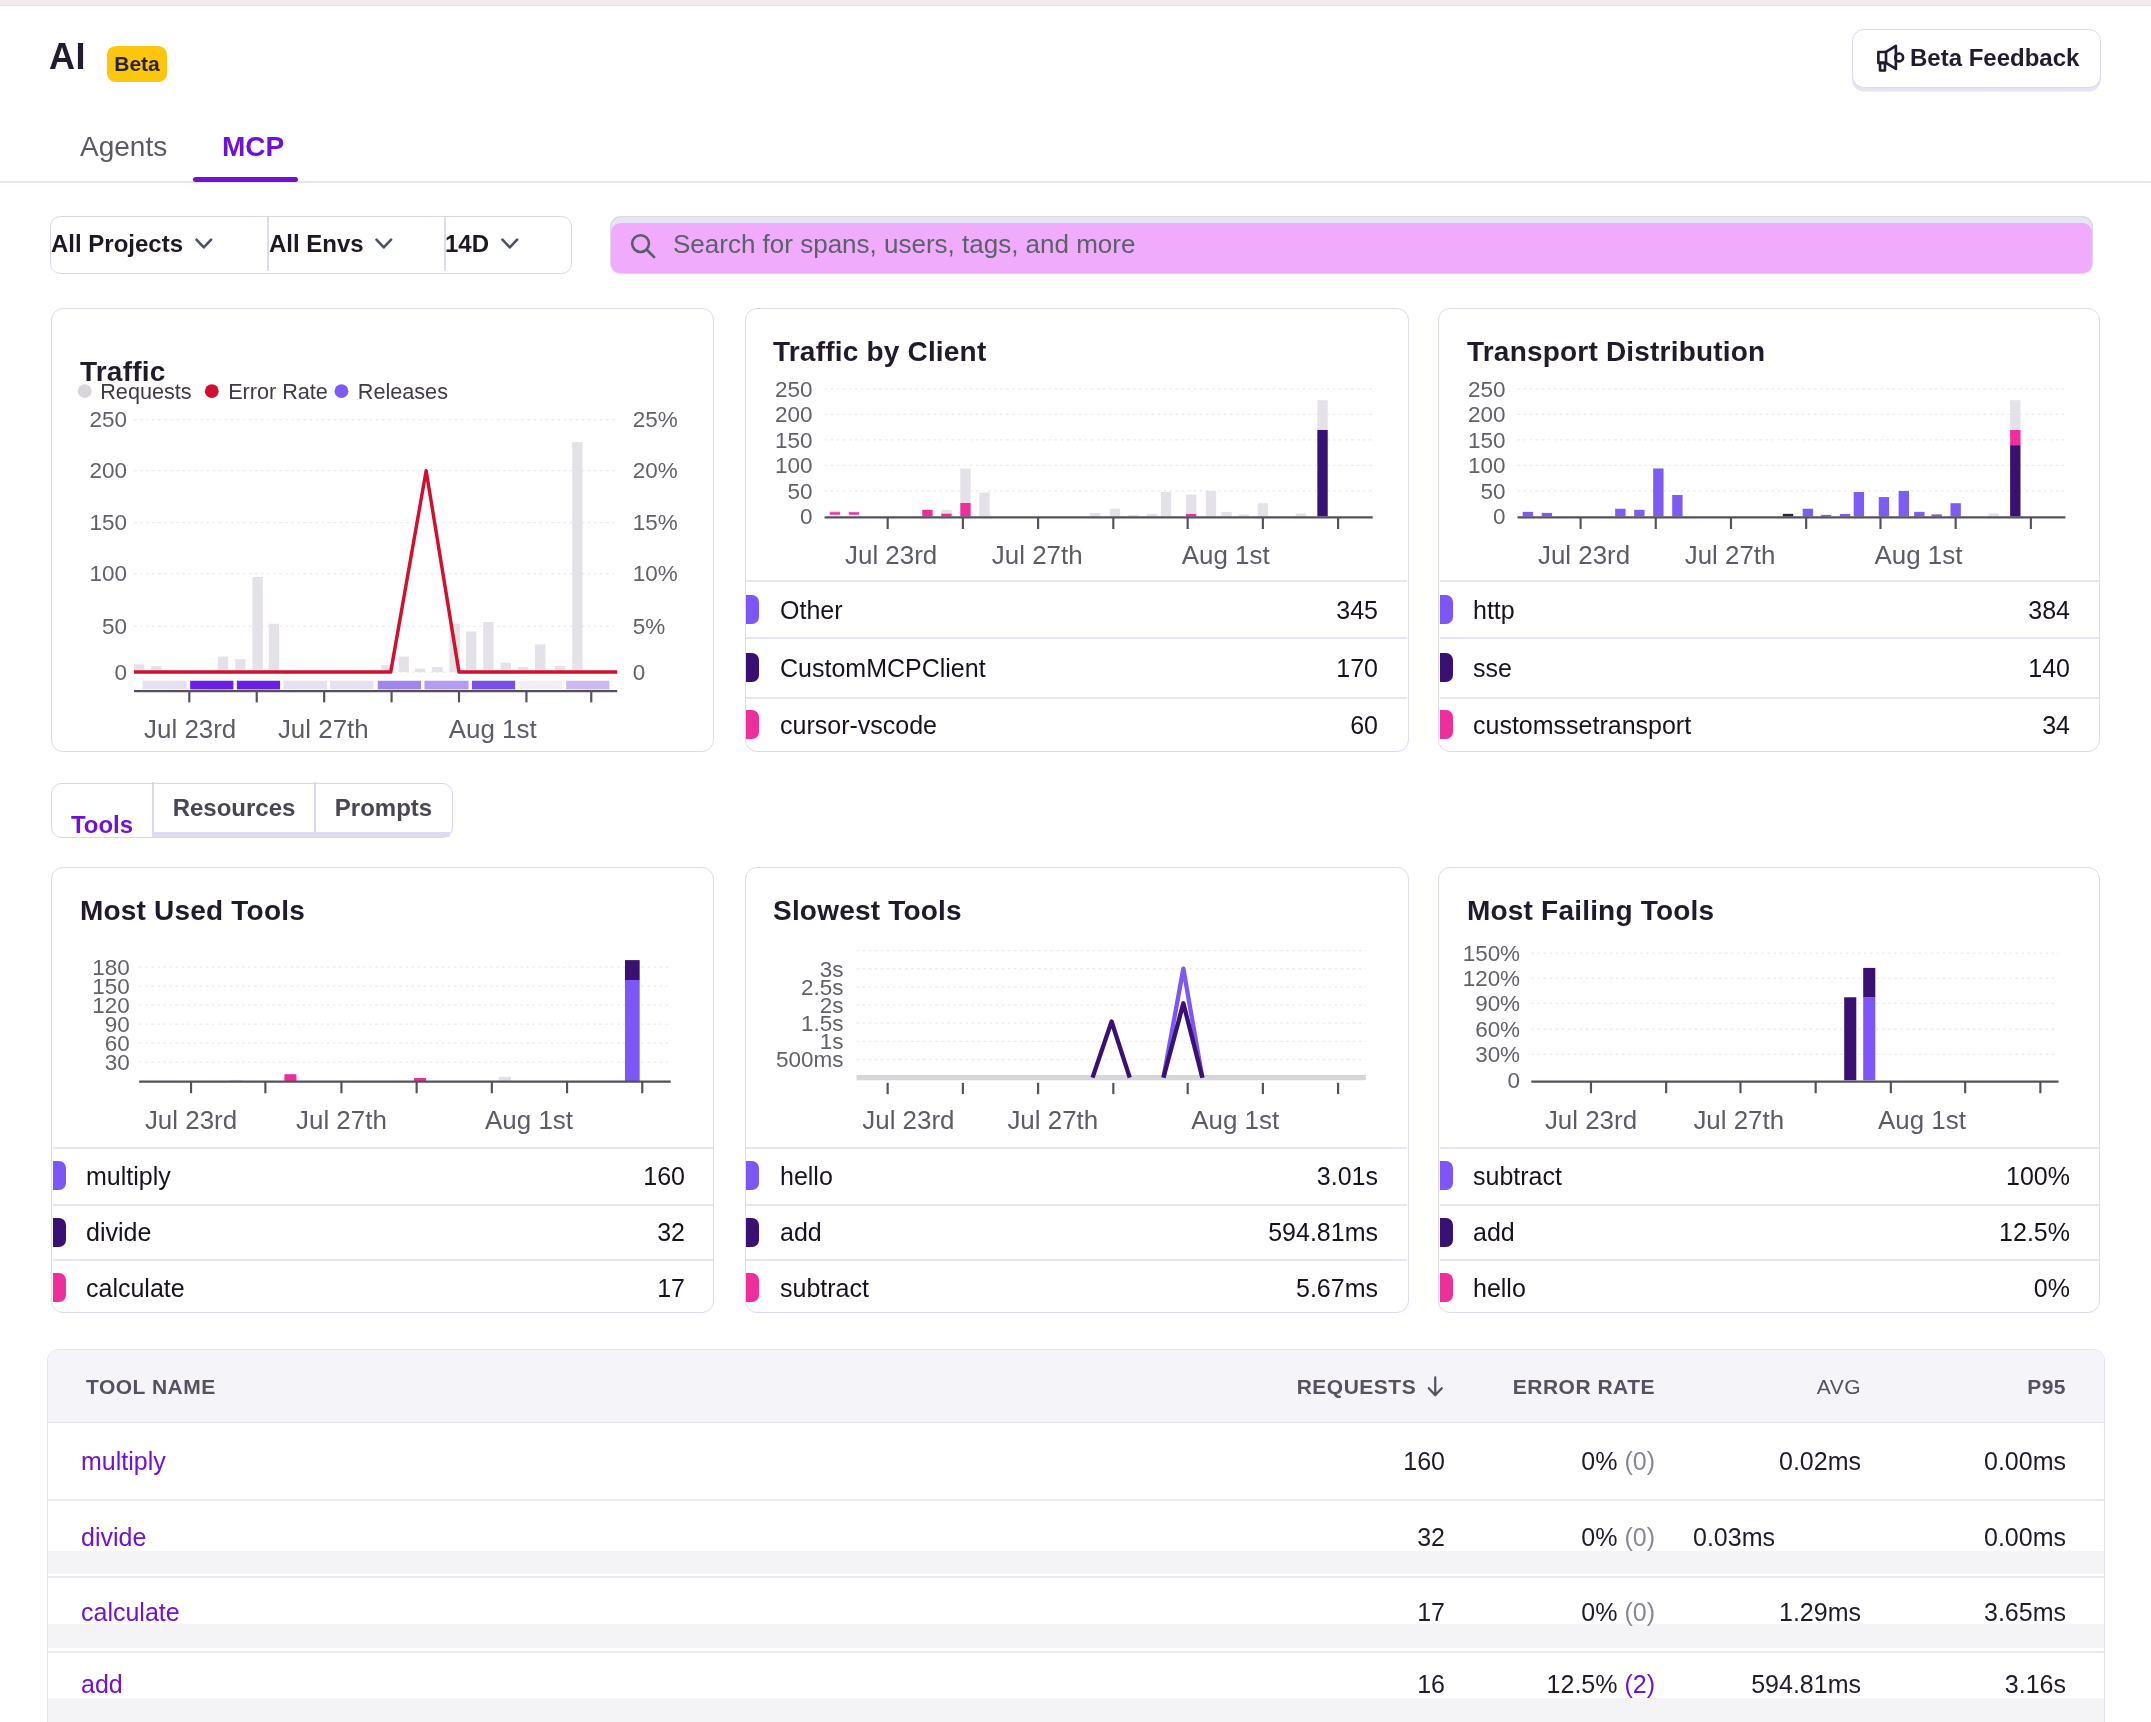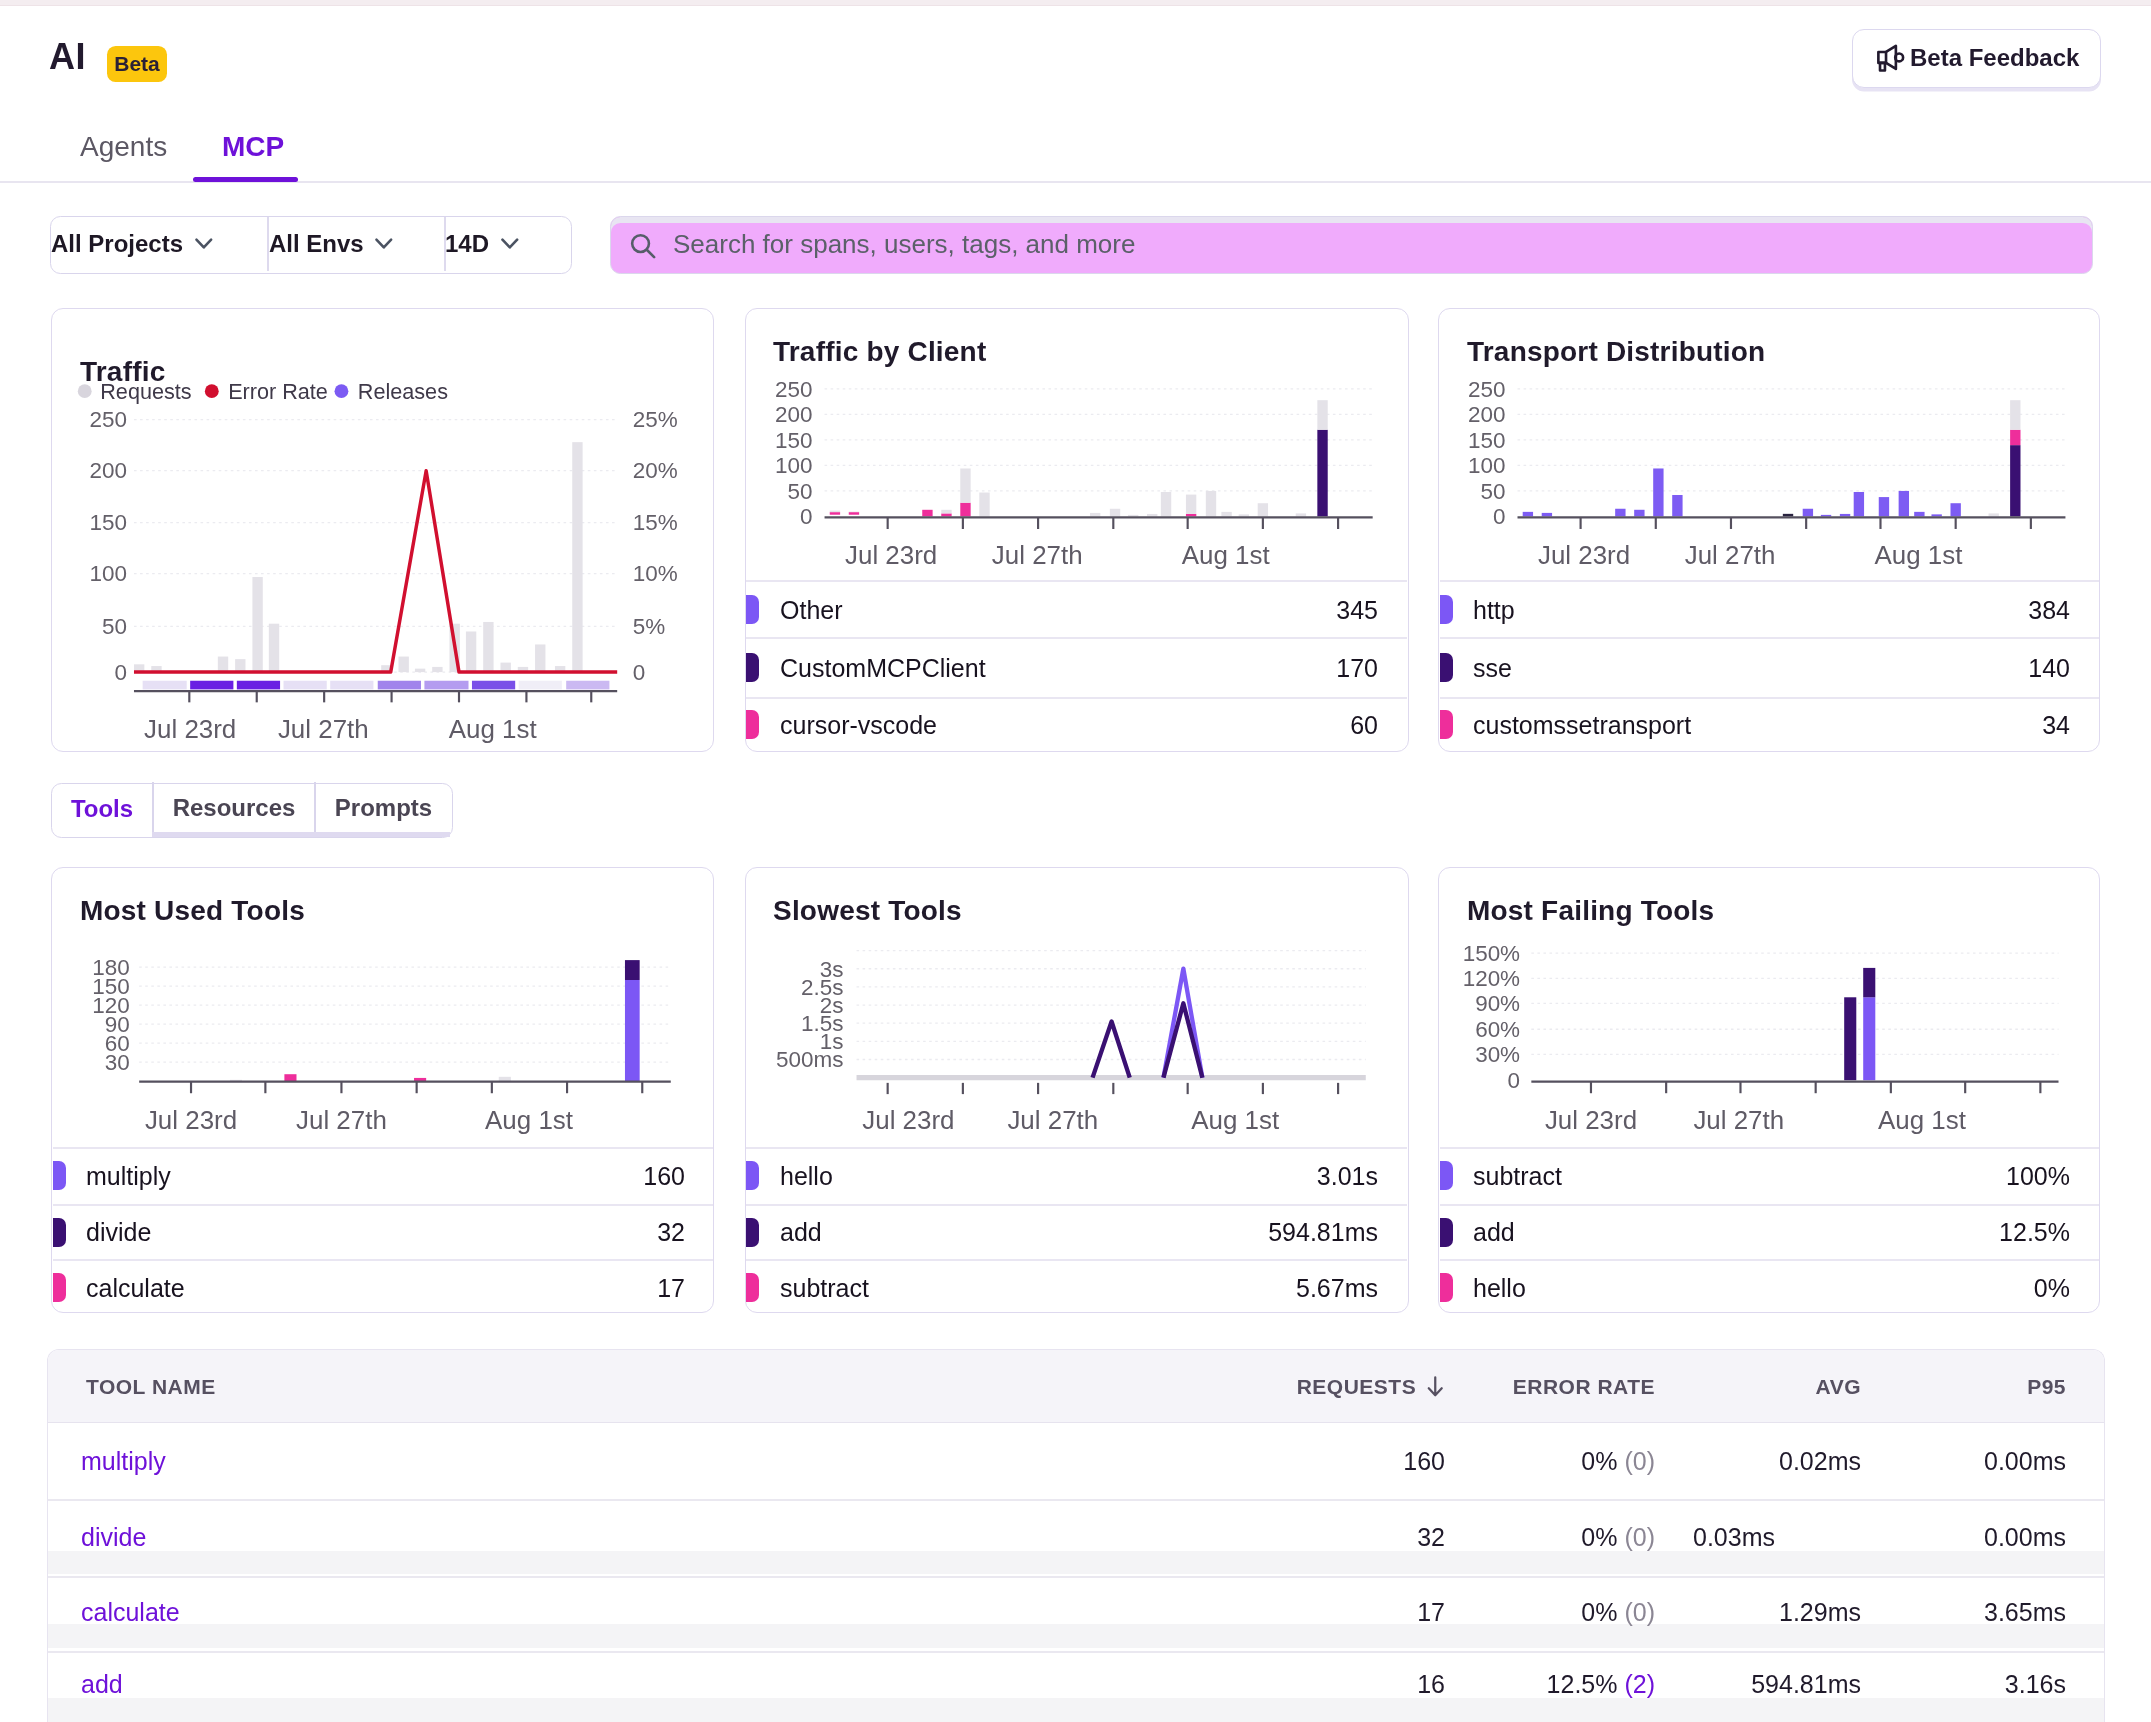--- a/index.html
+++ b/index.html
@@ -279,21 +279,21 @@
 <div class="chip" style="left:1440px;top:653px;background:#3a1072"></div>
 <div class="lname" style="left:1473px;top:654px">sse</div>
 <div class="lval r" style="left:1842px;top:654px;width:228px">140</div>
 <div class="chip" style="left:1440px;top:710px;background:#ee2e9b"></div>
 <div class="lname" style="left:1473px;top:711px">customssetransport</div>
 <div class="lval r" style="left:1842px;top:711px;width:228px">34</div>
 <div class="abs" style="left:51px;top:783px;width:402px;height:55px;background:#fff;border:1.7px solid #d9d5ec;border-radius:10.4px">
   <div class="abs" style="left:100px;top:-1.7px;width:1.7px;height:55px;background:#d9d5ec"></div>
   <div class="abs" style="left:262px;top:-1.7px;width:1.7px;height:55px;background:#d9d5ec"></div>
   <div class="abs" style="left:100px;bottom:0;width:298px;height:5.2px;background:#dfdaf0"></div>
-  <div class="abs" style="left:0;top:0;width:100px;height:50px;line-height:50px;text-align:center;font-size:24px;font-weight:bold;color:#6e11d9">Tools</div>
+  <div class="abs" style="left:0;top:16px;width:100px;height:50px;line-height:50px;text-align:center;font-size:24px;font-weight:bold;color:#6e11d9">Tools</div>
   <div class="abs" style="left:102px;top:0;width:160px;height:47px;line-height:47px;text-align:center;font-size:24px;font-weight:bold;color:#4a4553">Resources</div>
   <div class="abs" style="left:264px;top:0;width:135px;height:47px;line-height:47px;text-align:center;font-size:24px;font-weight:bold;color:#4a4553">Prompts</div>
 </div>
 <div class="card" style="left:51px;top:867px;width:663px;height:446px"></div>
 <div class="ctitle" style="left:80px;top:895px">Most Used Tools</div>
 <svg style="left:51px;top:934px" width="663" height="213" viewBox="0 0 767 246">
   <g stroke="#ebebf0" stroke-width="1.5" stroke-dasharray="3 4">
     <line x1="102" y1="38" x2="717" y2="38"></line>
       <line x1="102" y1="60" x2="717" y2="60"></line>
     <line x1="102" y1="82" x2="717" y2="82"></line>
@@ -443,21 +443,21 @@
 <div class="chip" style="left:1440px;top:1273px;background:#ee2e9b"></div>
 <div class="lname" style="left:1473px;top:1274px">hello</div>
 <div class="lval r" style="left:1842px;top:1274px;width:228px">0%</div>
 <div class="abs" style="left:47px;top:1349px;width:2058px;height:374px;border:1.7px solid #e7e4f0;border-bottom:none;border-radius:12px 12px 0 0;overflow:hidden;background:#fff">
   <div class="abs" style="left:0;top:0;width:2058px;height:73px;background:#f5f4f9;border-bottom:1.7px solid #e6e3ee"></div>
   <div class="abs th" style="left:38px;top:0;width:432px;height:73px;line-height:73px;font-size:21px;font-weight:bold;color:#565061;letter-spacing:0.5px">TOOL NAME</div>
   <div class="abs th r" style="left:1051px;top:0;width:346px;height:73px;line-height:73px;font-size:21px;font-weight:bold;color:#565061;letter-spacing:0.5px">REQUESTS <svg style="position:relative;top:6px;left:1.7px" width="22.5" height="26" viewBox="0 0 26 30" fill="none" stroke="#565061" stroke-width="2.6" stroke-linecap="round" stroke-linejoin="round">
         <path d="M13 4 v20 M5.5 16.5 L13 24.5 l7.5 -8"></path>
       </svg></div>
   <div class="abs th r" style="left:1261px;top:0;width:346px;height:73px;line-height:73px;font-size:21px;font-weight:bold;color:#565061;letter-spacing:0.5px">ERROR RATE</div>
-  <div class="abs th r" style="left:1467px;top:0;width:346px;height:73px;line-height:73px;font-size:21px;font-weight:bold;color:#565061;letter-spacing:0.5px">AVG</div>
+  <div class="abs th r" style="left:1467px;top:0;width:346px;height:73px;line-height:73px;font-size:21px;font-weight:normal;color:#565061;letter-spacing:0.5px">AVG</div>
   <div class="abs th r" style="left:1672px;top:0;width:346px;height:73px;line-height:73px;font-size:21px;font-weight:bold;color:#565061;letter-spacing:0.5px">P95</div>
   <div class="abs" style="left:0;top:201px;width:2058px;height:22.5px;background:#f4f4f6"></div>
   <div class="abs" style="left:0;top:274px;width:2058px;height:24px;background:#f4f4f6"></div>
   <div class="abs" style="left:0;top:348px;width:2058px;height:25px;background:#f4f4f6"></div>
   <div class="abs" style="left:0;top:149px;width:2058px;height:1.7px;background:#eae8f0"></div>
   <div class="abs" style="left:0;top:226px;width:2058px;height:1.7px;background:#eae8f0"></div>
   <div class="abs" style="left:0;top:301px;width:2058px;height:1.7px;background:#eae8f0"></div>
   <div class="abs tn" style="left:33px;top:94px">multiply</div>
   <div class="abs td r" style="left:1051px;top:94px;width:346px">160</div>
   <div class="abs td r" style="left:1261px;top:94px;width:346px">0% <span class="mut">(0)</span></div>

